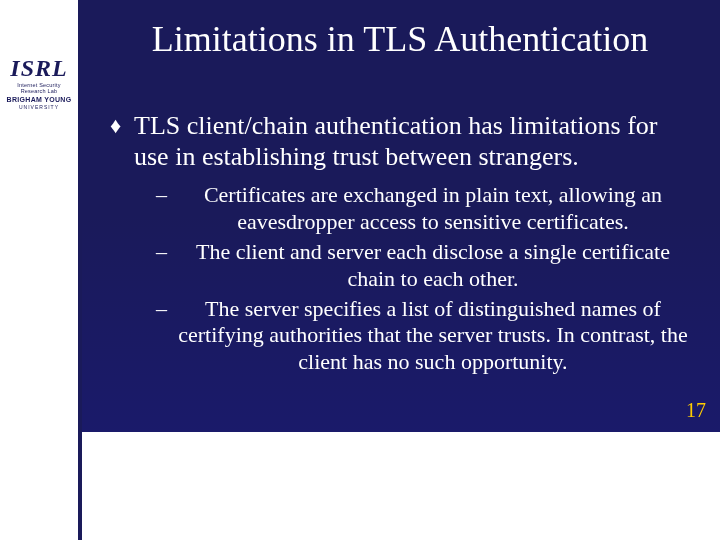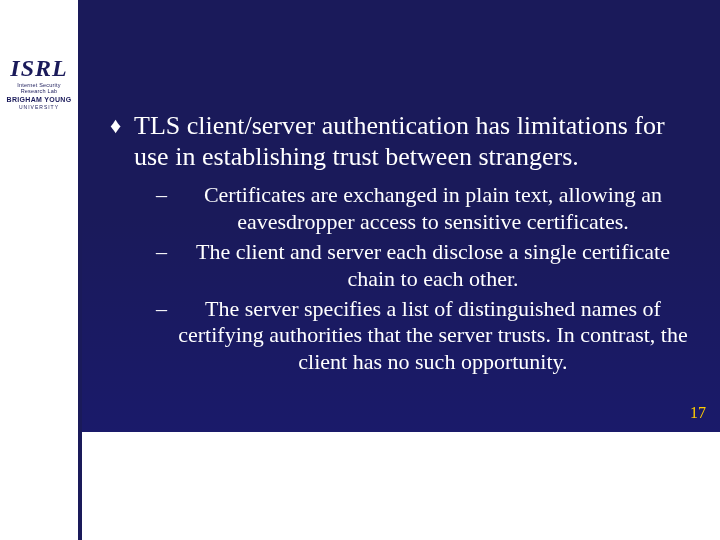--- a/index.html
+++ b/index.html
@@ -116,44 +116,45 @@
   }
   .bullet-sub .txt {
     flex: 1;
     text-align: center;
   }
   .page-number {
     position: absolute;
     right: 14px;
     bottom: 10px;
     color: #ffcc00;
-    font-size: 16px;
+    font-size: 20px;
     font-family: "Times New Roman", serif;
   }
 </style>
 </head>
 <body>
 
 <div class="slide">
 
   <div class="sidebar">
     <div class="logo-area">
       <div class="logo-main">ISRL</div>
       <div class="logo-sub">Internet Security Research Lab</div>
       <div class="logo-univ">BRIGHAM YOUNG</div>
       <div class="logo-univ-sub">UNIVERSITY</div>
     </div>
   </div>
   <div class="divider-line"></div>
 
+  <div class="title">Limitations in TLS Authentication</div>
 
   <div class="content">
     <div class="bullet-main">
       <div class="glyph">♦</div>
-      <div class="txt">TLS client/server authentication has limitations for use in establishing trust between strangers.</div>
+      <div class="txt">TLS client/chain authentication has limitations for use in establishing trust between strangers.</div>
     </div>
     <div class="sublist">
       <div class="bullet-sub">
         <div class="glyph">–</div>
         <div class="txt">Certificates are exchanged in plain text, allowing an eavesdropper access to sensitive certificates.</div>
       </div>
       <div class="bullet-sub">
         <div class="glyph">–</div>
         <div class="txt">The client and server each disclose a single certificate chain to each other.</div>
       </div>

